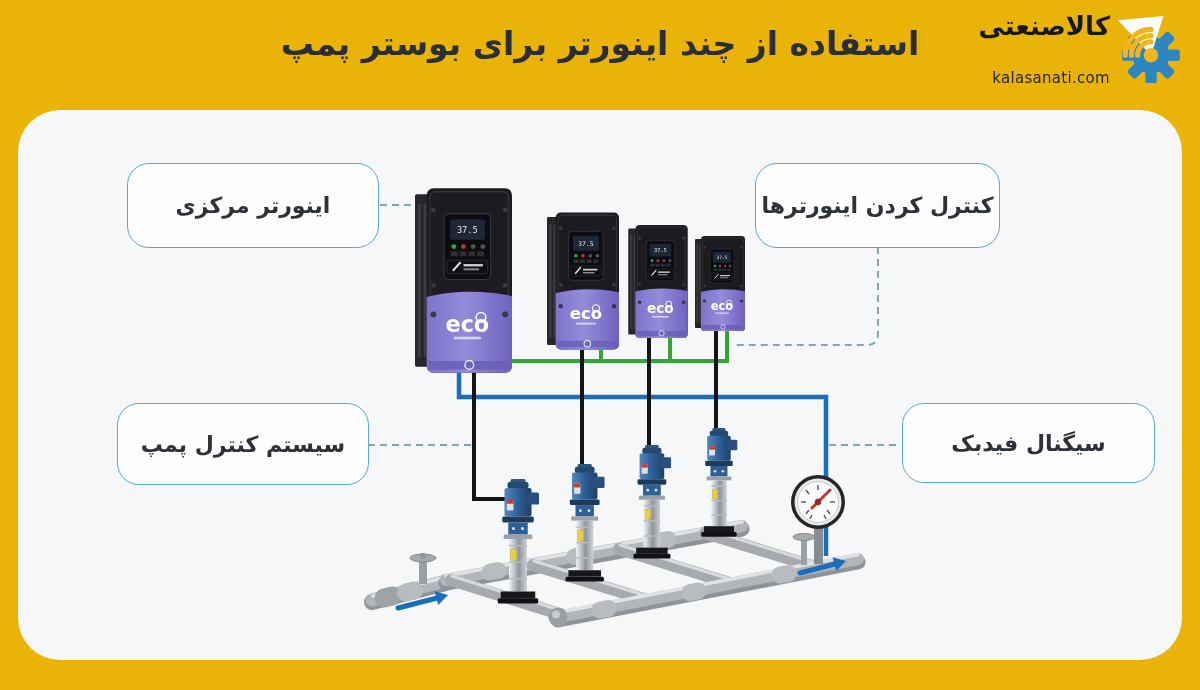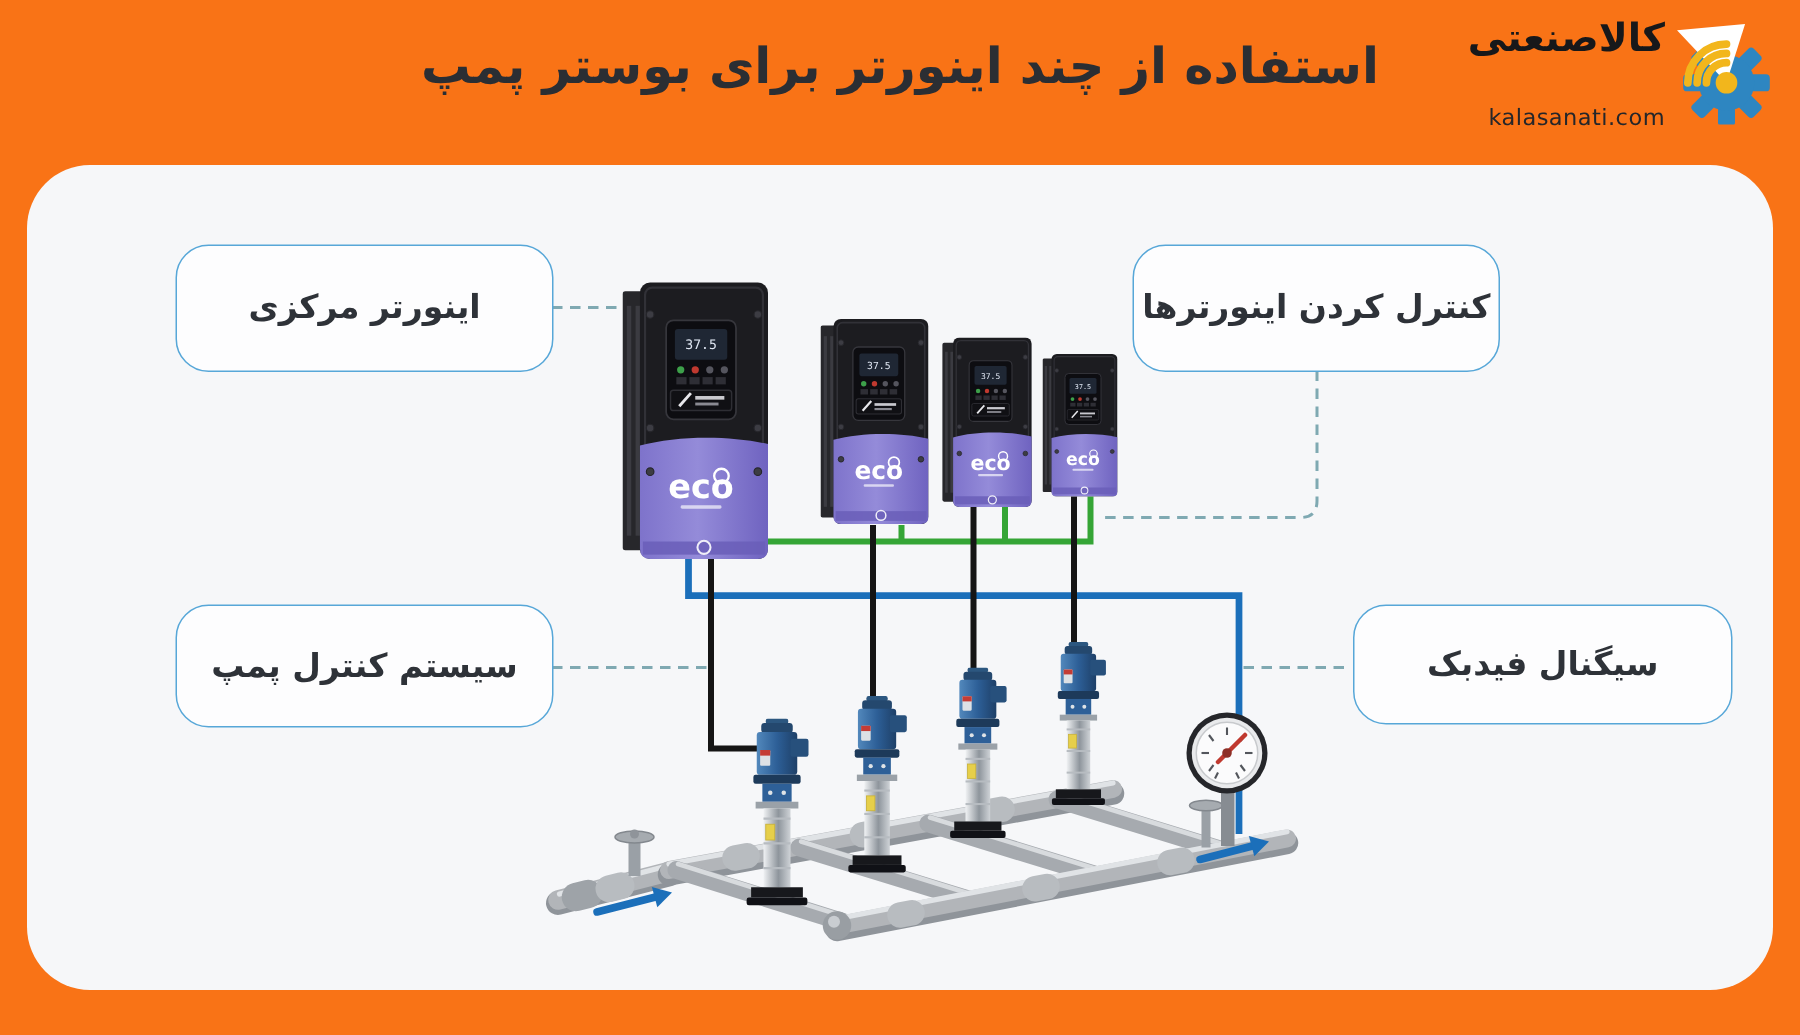--- a/index.html
+++ b/index.html
@@ -1,34 +1,34 @@
 <!DOCTYPE html>
 <html lang="fa"><head>
 <meta charset="utf-8">
 <style>
   html,body{margin:0;padding:0;background:#fff;}
   body{font-family:"DejaVu Sans","Liberation Sans",sans-serif;}
-  #stage{position:relative;width:1200px;height:690px;background:#f97316;overflow:hidden;}
+  #stage{position:relative;width:1200px;height:690px;background:#eab308;overflow:hidden;}
   
   .title{position:absolute;left:250px;top:24px;width:700px;text-align:center;
          font-size:33px;font-weight:bold;color:#2b2e33;direction:rtl;}
   .logo{position:absolute;right:16px;top:12px;display:flex;align-items:center;gap:8px;}
   .logo-text{display:flex;flex-direction:column;align-items:flex-start;direction:rtl;}
   .logo-name{font-size:26px;font-weight:bold;color:#17181a;line-height:1.1;}
   .logo-domain{font-size:15px;color:#25262a;letter-spacing:.3px;margin-top:28px;}
   
   .panel{position:absolute;left:18px;top:110px;width:1164px;height:550px;
          background:#f6f7f9;border-radius:42px;}
   
   #diagram{position:absolute;left:0;top:0;width:1200px;height:690px;}
   
   .callout{position:absolute;background:#fdfdfe;border:1.6px solid #57a7d8;
            border-radius:22px;display:flex;align-items:center;justify-content:center;
            direction:rtl;font-size:22px;font-weight:bold;color:#2e3238;z-index:5;}
-  .co1{left:117px;top:163px;width:250px;height:83px;}
+  .co1{left:127px;top:163px;width:250px;height:83px;}
   .co2{left:755px;top:163px;width:243px;height:83px;}
   .co3{left:117px;top:403px;width:250px;height:80px;}
   .co4{left:902px;top:403px;width:251px;height:78px;}
 </style>
 </head>
 <body>
 
 <div id="stage">
 
   <div class="panel"></div>

